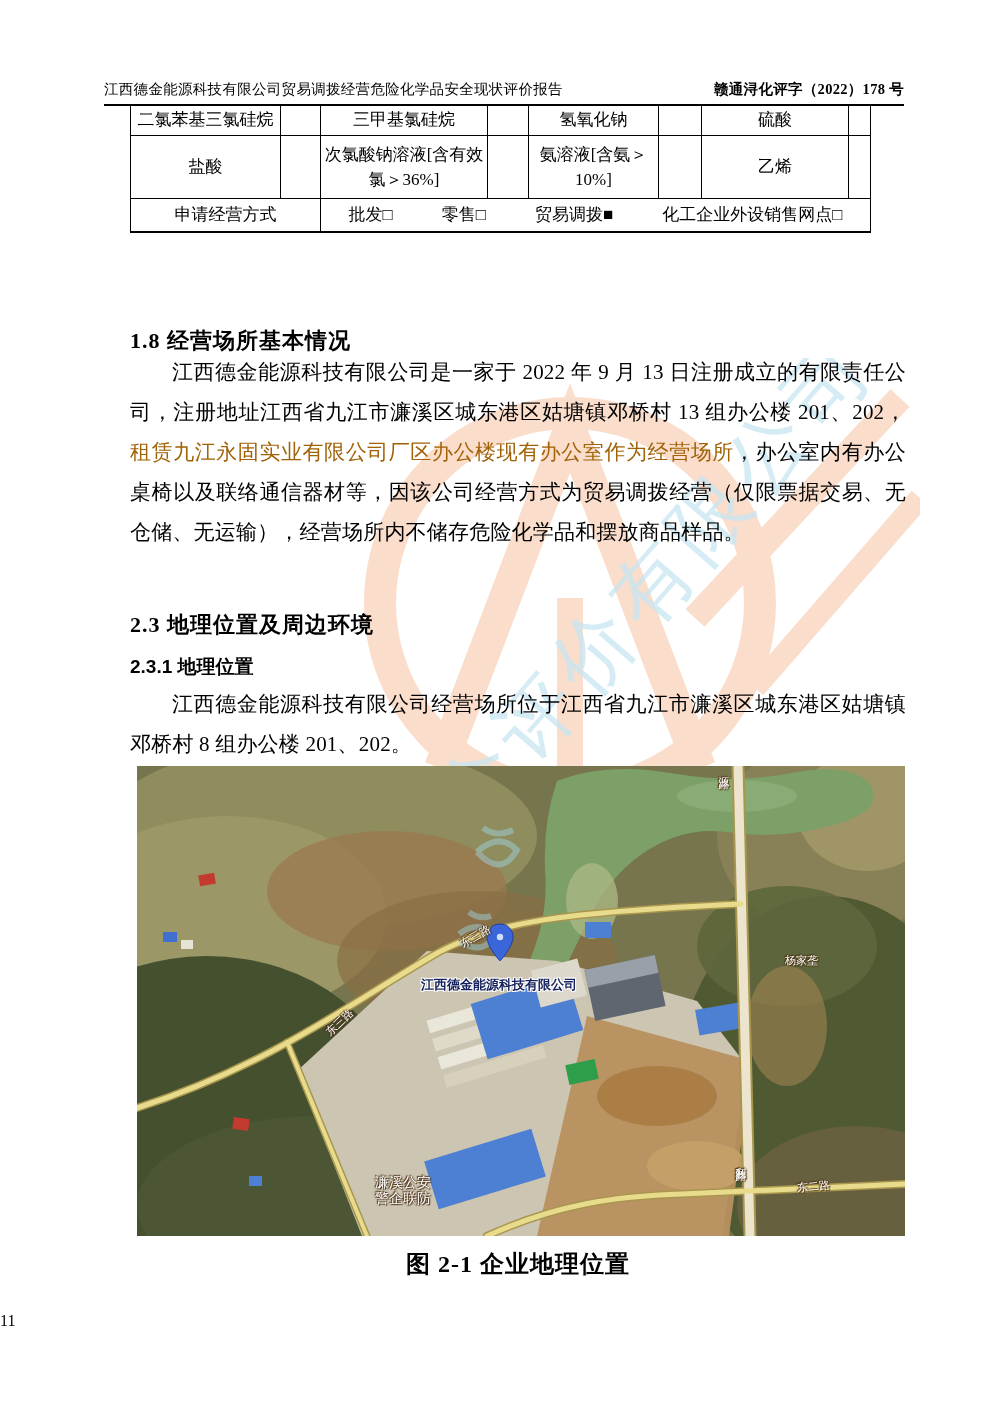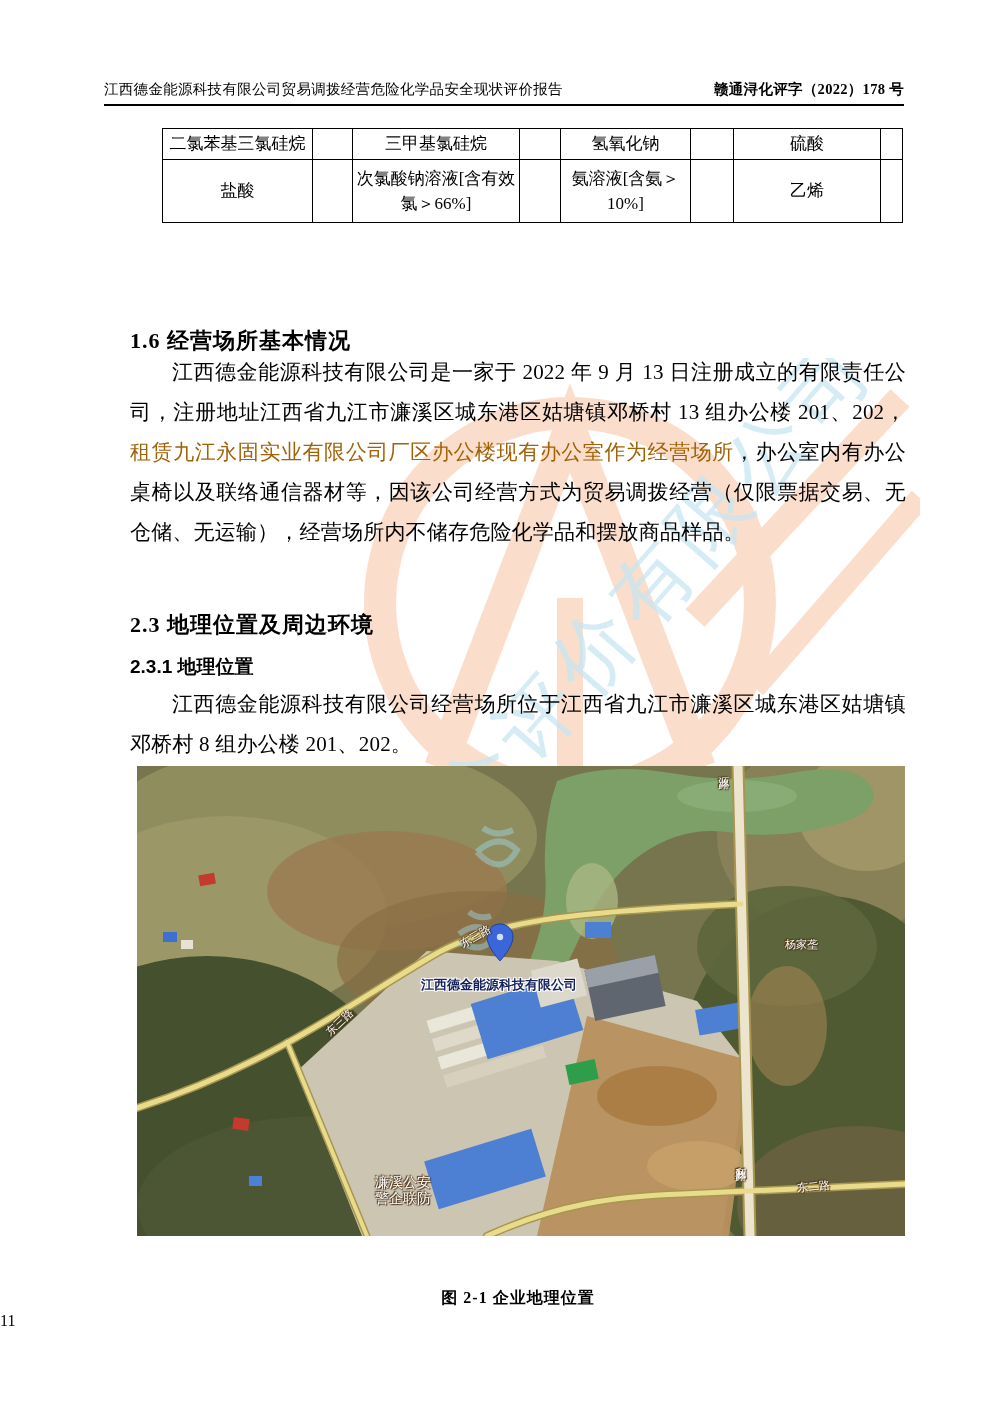--- a/index.html
+++ b/index.html
@@ -7,22 +7,22 @@
         font-family:"Liberation Serif","DejaVu Serif",serif;color:#000;overflow:hidden;}
   .layer-content{position:relative;z-index:1;}
   
   .watermark{position:absolute;left:300px;top:358px;z-index:0;pointer-events:none;}
   
   .hdr{position:absolute;left:104px;top:80px;width:800px;display:flex;justify-content:space-between;
        font-size:14.5px;letter-spacing:.3px;}
   .hdr .right{font-weight:bold;}
   .hdr-rule{position:absolute;left:104px;top:104px;width:800px;border-top:2px solid #000;}
   
-  table.chem{position:absolute;left:130px;top:128px;width:740px;border-collapse:collapse;
-             font-size:17px;text-align:center;table-layout:fixed;margin-left:32px;}
+  table.chem{position:absolute;left:130px;top:104px;width:740px;border-collapse:collapse;
+             font-size:17px;text-align:center;table-layout:fixed;}
   table.chem td{border:1px solid #000;padding:1px 3px;line-height:1.5;}
   table.chem tr.r1 td{height:28px;}
   table.chem tr.r2 td{height:60px;}
   table.chem tr.r3 td{height:80px;}
   table.chem tr.r4 td{height:30px;border-bottom:2.5px solid #000;}
   .opt-cell{display:flex;justify-content:space-around;align-items:center;}
   
   .h-big{position:absolute;left:130px;width:780px;font-size:22px;font-weight:bold;letter-spacing:1px;}
   .h-sub{position:absolute;left:130px;width:780px;font-size:19px;font-weight:bold;
          font-family:"Liberation Sans","DejaVu Sans",sans-serif;}
@@ -35,21 +35,21 @@
   .map svg{display:block;}
   .mlabel{position:absolute;font-family:"Liberation Sans","DejaVu Sans",sans-serif;color:#fff;
           font-size:11px;line-height:1.15;white-space:nowrap;
           text-shadow:0 0 2px #4a2e12,1px 1px 1px #4a2e12,-1px -1px 1px #4a2e12;}
   .mlabel.v{writing-mode:vertical-rl;text-orientation:upright;letter-spacing:2px;}
   .company{position:absolute;left:284px;top:210px;width:170px;font-size:13px;font-weight:bold;
            color:#14215c;font-family:"Liberation Sans","DejaVu Sans",sans-serif;white-space:nowrap;
            text-shadow:0 0 2px #fff,1px 1px 0 #fff,-1px -1px 0 #fff,1px -1px 0 #fff,-1px 1px 0 #fff;}
   
   .caption{position:absolute;left:130px;top:1248px;width:776px;text-align:center;
-           font-size:16px;font-weight:bold;letter-spacing:1px;margin-top:40px;}
+           font-size:24px;font-weight:bold;letter-spacing:1px;}
   .pagenum{position:absolute;left:0;top:1312px;width:992px;text-align:left;font-size:16px;}
 </style>
 </head>
 <body>
 
 <div class="page">
 
   <svg class="watermark" width="620" height="410" viewBox="0 0 620 410">
     <g stroke="#f6c3a2" fill="none" opacity="0.55" stroke-linecap="butt">
       <circle cx="270" cy="245" r="190" stroke-width="32"></circle>
@@ -87,31 +87,42 @@
         <td>三甲基氯硅烷</td>
         <td></td>
         <td>氢氧化钠</td>
         <td></td>
         <td>硫酸</td>
         <td></td>
       </tr>
       <tr class="r2">
         <td>盐酸</td>
         <td></td>
-        <td>次氯酸钠溶液[含有效氯＞66%]</td>
+        <td>次氯酸钠溶液[含有效氯＞36%]</td>
         <td></td>
         <td>氨溶液[含氨＞10%]</td>
         <td></td>
         <td>乙烯</td>
         <td></td>
+      </tr>
+      <tr class="r4">
+        <td colspan="2">申请经营方式</td>
+        <td colspan="6">
+          <div class="opt-cell">
+            <span>批发□</span>
+            <span>零售□</span>
+            <span>贸易调拨■</span>
+            <span>化工企业外设销售网点□</span>
+          </div>
+        </td>
       </tr>
     </tbody>
       </table>
 
-    <div class="h-big" style="top:326px">1.6 经营场所基本情况</div>
+    <div class="h-big" style="top:326px">1.8 经营场所基本情况</div>
     <div class="para" style="top:352px"><span>江西德金能源科技有限公司是一家于 2022 年 9 月 13 日注册成立的有限责任公司，注册地址江西省九江市濂溪区城东港区姑塘镇邓桥村 13 组办公楼 201、202，</span><span class="blue">租赁九江永固实业有限公司厂区办公楼现有办公室作为经营场所</span><span>，办公室内有办公桌椅以及联络通信器材等，因该公司经营方式为贸易调拨经营（仅限票据交易、无仓储、无运输），经营场所内不储存危险化学品和摆放商品样品。</span></div>
 
     <div class="h-big" style="top:610px">2.3 地理位置及周边环境</div>
     <div class="h-sub" style="top:654px">2.3.1 地理位置</div>
     <div class="para" style="top:684px">江西德金能源科技有限公司经营场所位于江西省九江市濂溪区城东港区姑塘镇邓桥村 8 组办公楼 201、202。</div>
 
     <div class="map">
       <svg width="768" height="470" viewBox="0 0 768 470">
 
         <rect x="0" y="0" width="768" height="470" fill="#77754e"></rect>
@@ -181,21 +192,21 @@
           <circle cx="363" cy="171" r="3.2" fill="#cfe0ff"></circle>
         </g>
       </svg>
 
       <div class="company">江西德金能源科技有限公司</div>
       <div class="mlabel" style="left:186px;top:250px;transform:rotate(-43deg)">东三路</div>
       <div class="mlabel" style="left:322px;top:164px;transform:rotate(-30deg)">东三路</div>
       <div class="mlabel v" style="left:580px;top:2px">源路</div>
       <div class="mlabel v" style="left:597px;top:392px">利源路</div>
       <div class="mlabel" style="left:660px;top:414px;transform:rotate(-5deg)">东二路</div>
-      <div class="mlabel" style="left:648px;top:172px">杨家垄</div>
+      <div class="mlabel" style="left:648px;top:188px">杨家垄</div>
       <div class="mlabel" style="left:238px;top:408px;font-size:14px">
         <div>濂溪公安</div>
         <div>警企联防</div>
       </div>
     </div>
 
     <div class="caption">图 2-1  企业地理位置</div>
     <div class="pagenum">11</div>
 
   </div>

